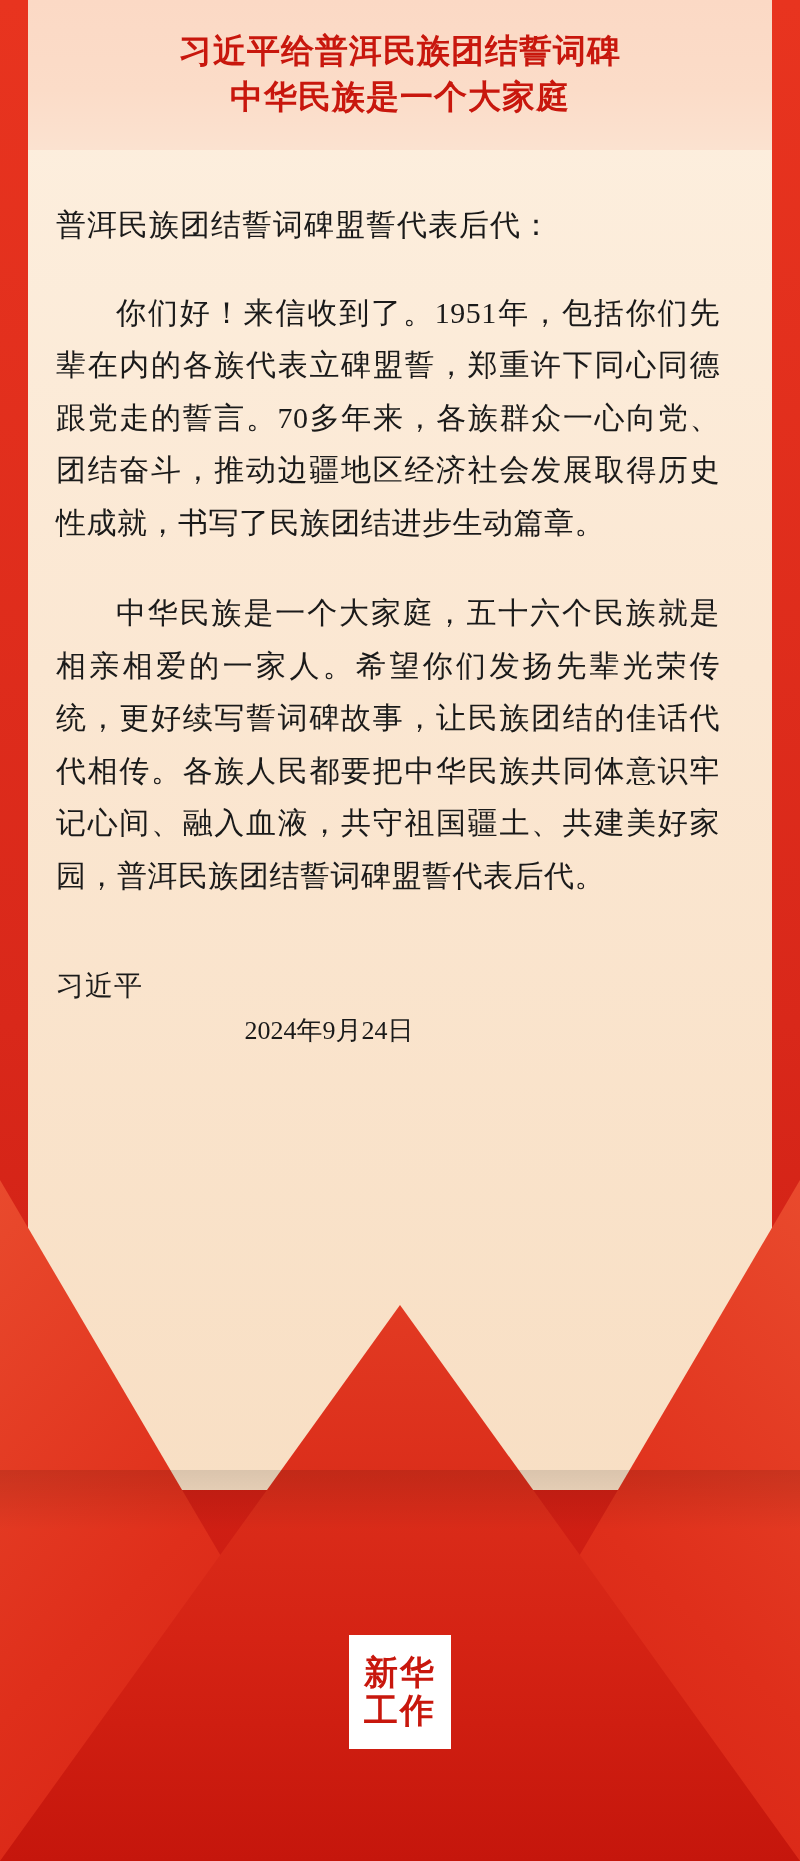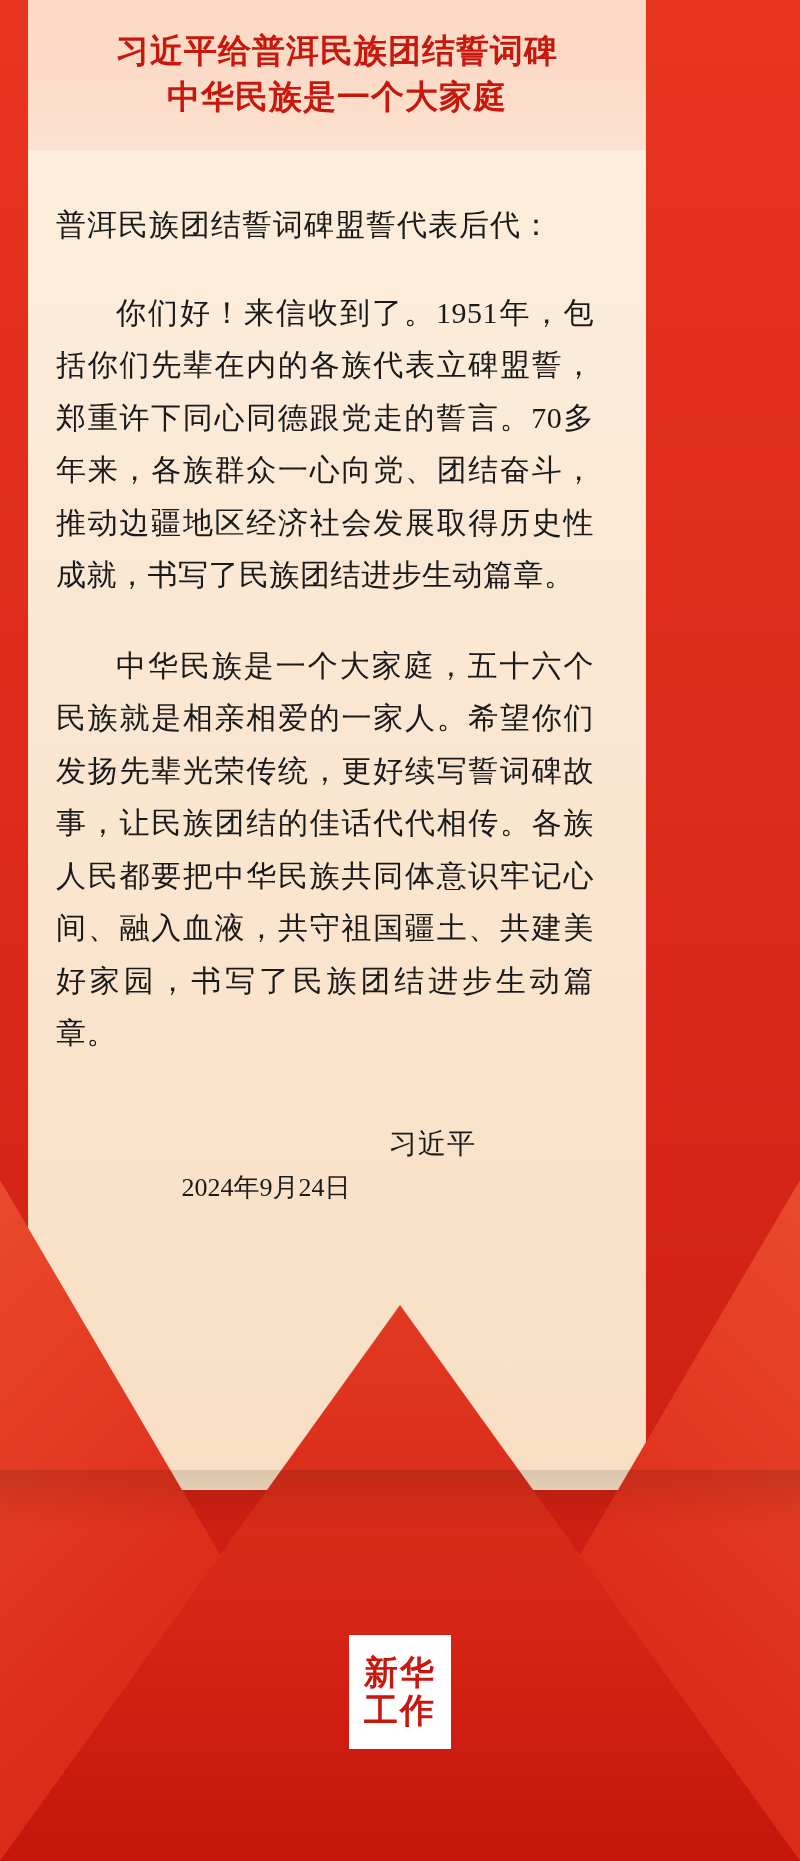--- a/index.html
+++ b/index.html
@@ -20,21 +20,21 @@
     position: absolute;
     inset: 0;
     background: linear-gradient(180deg, #e8341f 0%, #d9281a 55%, #c8180f 100%);
   }
 
   
   .sheet {
     position: absolute;
     left: 28px;
     top: 0;
-    width: 618px;
+    width: 744px;
     height: 1490px;
     background: linear-gradient(180deg, #fdf0e0 0%, #fbe7d2 45%, #f8dfc4 100%);
     box-shadow: 0 0 0 0 rgba(0,0,0,0);
   }
 
   
   .header-band {
     position: absolute;
     left: 0;
     top: 0;
@@ -77,21 +77,21 @@
     line-height: 1.75;
     color: #1a1a1a;
     letter-spacing: 0.5px;
     text-align: justify;
     text-justify: inter-ideograph;
     text-indent: 2em;
     margin-top: 38px;
   }
   .signature {
     margin-top: 60px;
-    text-align: right;
+    text-align: left;
     padding-right: 118px;
     font-size: 28px;
     line-height: 1.7;
     color: #1a1a1a;
     letter-spacing: 1px;
   }
   .sign-date {
     text-align: center;
     padding-right: 118px;
     font-size: 26px;
@@ -176,21 +176,21 @@
   <div class="sheet">
 
     <div class="header-band">
       <div class="title-line">习近平给普洱民族团结誓词碑</div>
       <div class="title-line">中华民族是一个大家庭</div>
     </div>
 
     <div class="letter-body">
       <div class="salutation">普洱民族团结誓词碑盟誓代表后代：</div>
       <div class="para">你们好！来信收到了。1951年，包括你们先辈在内的各族代表立碑盟誓，郑重许下同心同德跟党走的誓言。70多年来，各族群众一心向党、团结奋斗，推动边疆地区经济社会发展取得历史性成就，书写了民族团结进步生动篇章。</div>
-      <div class="para">中华民族是一个大家庭，五十六个民族就是相亲相爱的一家人。希望你们发扬先辈光荣传统，更好续写誓词碑故事，让民族团结的佳话代代相传。各族人民都要把中华民族共同体意识牢记心间、融入血液，共守祖国疆土、共建美好家园，书写了民族团结进步生动篇章。</div>
+      <div class="para">中华民族是一个大家庭，五十六个民族就是相亲相爱的一家人。希望你们发扬先辈光荣传统，更好续写誓词碑故事，让民族团结的佳话代代相传。各族人民都要把中华民族共同体意识牢记心间、融入血液，共守祖国疆土、共建美好家园，普洱民族团结誓词碑盟誓代表后代。</div>
       <div class="signature">习近平</div>
       <div class="sign-date">2024年9月24日</div>
     </div>
 
   </div>
 
   <div class="env-left"></div>
   <div class="env-right"></div>
   <div class="env-fold"></div>
   <div class="env-shadow"></div>

